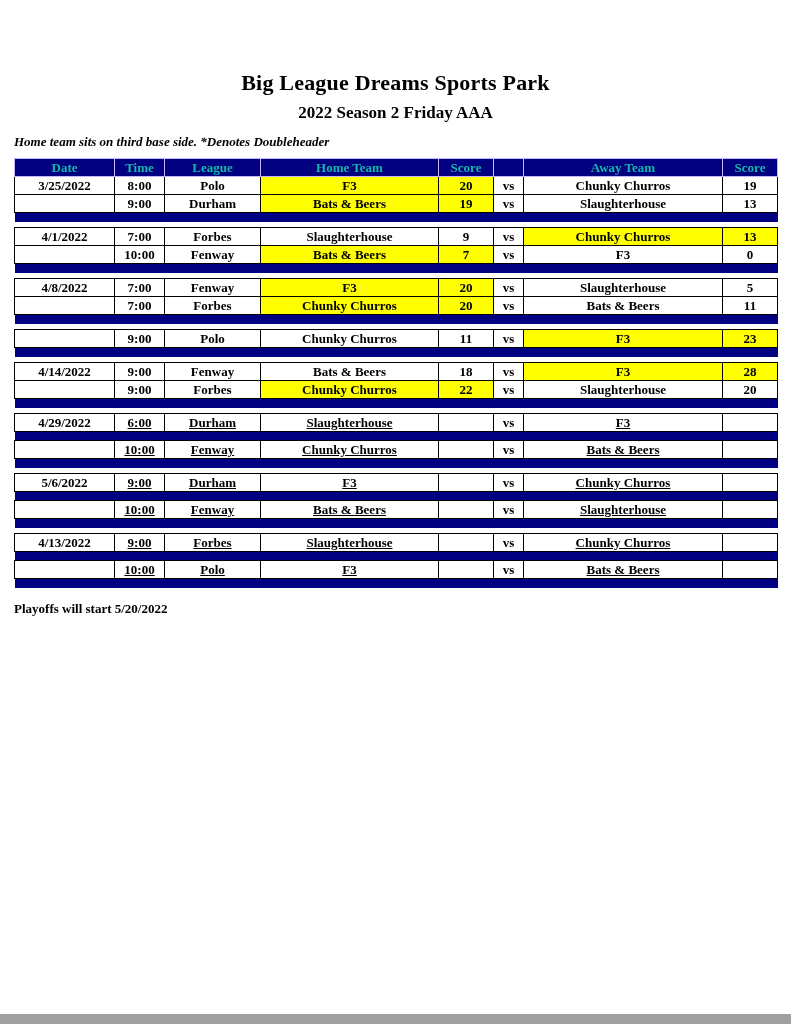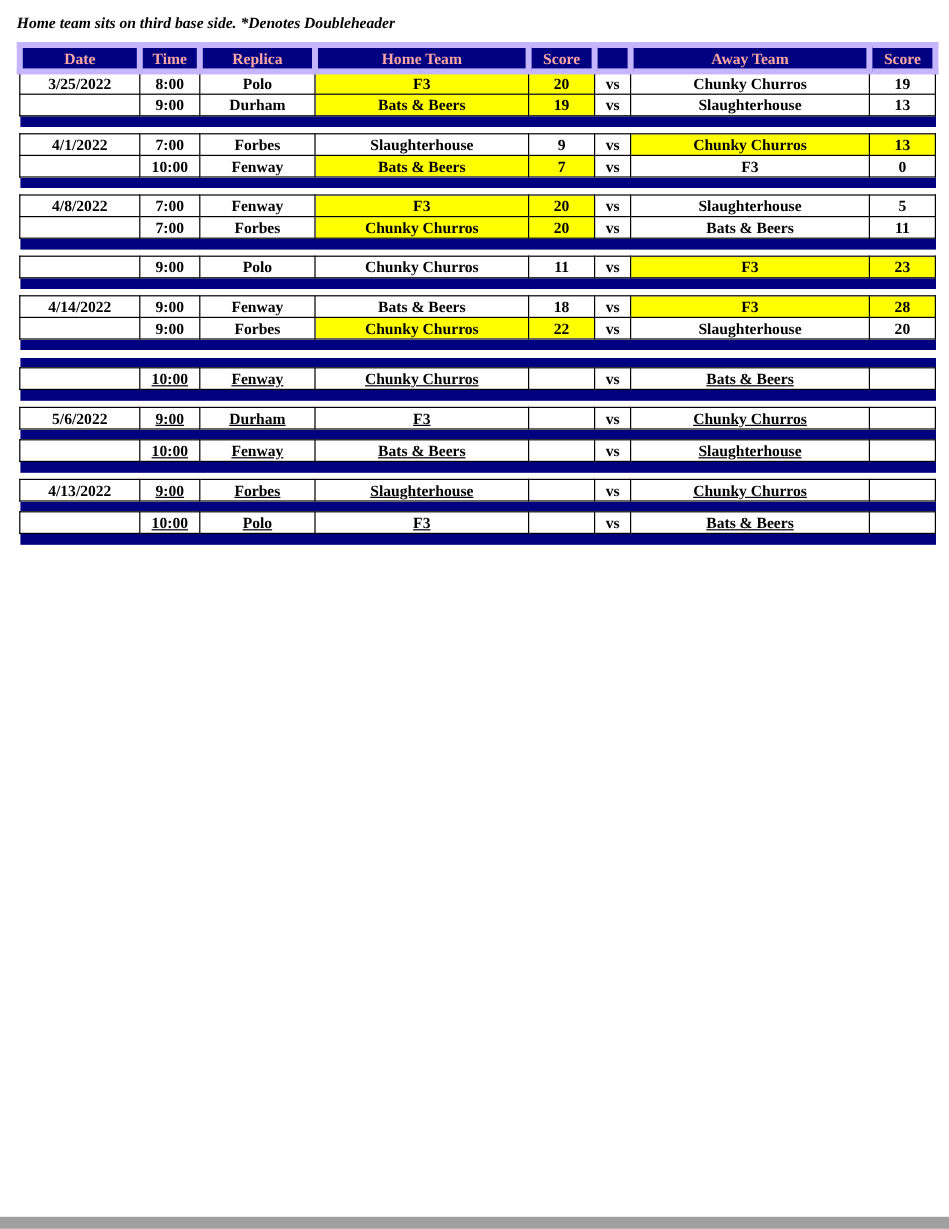--- a/index.html
+++ b/index.html
@@ -46,26 +46,26 @@
     margin-top: 11px;
     margin-bottom: 8px;
   }
   table.schedule {
     width: 100%;
     border-collapse: collapse;
     table-layout: fixed;
   }
   table.schedule th {
     background: var(--navy);
-    color: #fca5a5;
+    color: #14b8a6;
     font-size: 13px;
     font-weight: bold;
     height: 17px;
     padding: 0;
-    border: 5px solid #c4b5fd;
+    border: 1px solid #c4b5fd;
     text-align: center;
   }
   table.schedule td {
     font-size: 13px;
     font-weight: bold;
     text-align: center;
     padding: 0 2px;
     height: 18px;
     box-sizing: border-box;
     overflow: hidden;
@@ -106,38 +106,40 @@
     left: 0; right: 0; bottom: 0;
     height: 10px;
     background: #a0a0a0;
   }
 </style>
 </head>
 <body>
 
 <div class="page">
 
+  <div class="title">Big League Dreams Sports Park</div>
+  <div class="subtitle">2022 Season 2 Friday AAA</div>
   <div class="note">Home team sits on third base side.  *Denotes Doubleheader</div>
 
   <table class="schedule">
     <colgroup>
       <col style="width:100px">
       <col style="width:50px">
       <col style="width:96px">
       <col style="width:178px">
       <col style="width:55px">
       <col style="width:30px">
       <col style="width:199px">
       <col style="width:55px">
     </colgroup>
     <thead>
       <tr>
         <th>Date</th>
         <th>Time</th>
-        <th>Replica</th>
+        <th>League</th>
         <th>Home Team</th>
         <th>Score</th>
         <th></th>
         <th>Away Team</th>
         <th>Score</th>
       </tr>
     </thead>
     <tbody>
         <tr class="game-row">
           <td>3/25/2022</td>
@@ -252,20 +254,30 @@
           <td class="vs">vs</td>
           <td class="u">Slaughterhouse</td>
           <td>20</td>
         </tr>
         <tr class="sep-row">
           <td colspan="8"></td>
         </tr>
         <tr class="gap-row">
           <td colspan="8"></td>
         </tr>
+        <tr class="game-row future">
+          <td>4/29/2022</td>
+          <td class="u">6:00</td>
+          <td class="u">Durham</td>
+          <td class="u">Slaughterhouse</td>
+          <td></td>
+          <td class="vs">vs</td>
+          <td class="u">F3</td>
+          <td></td>
+        </tr>
         <tr class="sep-row">
           <td colspan="8"></td>
         </tr>
         <tr class="game-row future">
           <td></td>
           <td class="u">10:00</td>
           <td class="u">Fenway</td>
           <td class="u">Chunky Churros</td>
           <td></td>
           <td class="vs">vs</td>
@@ -332,16 +344,17 @@
         </tr>
         <tr class="sep-row">
           <td colspan="8"></td>
         </tr>
         <tr class="gap-row">
           <td colspan="8"></td>
         </tr>
       </tbody>
   </table>
 
+  <div class="footer-note">Playoffs will start 5/20/2022</div>
 
 </div>
 
 <div class="scan-edge"></div>
 
 </body></html>

